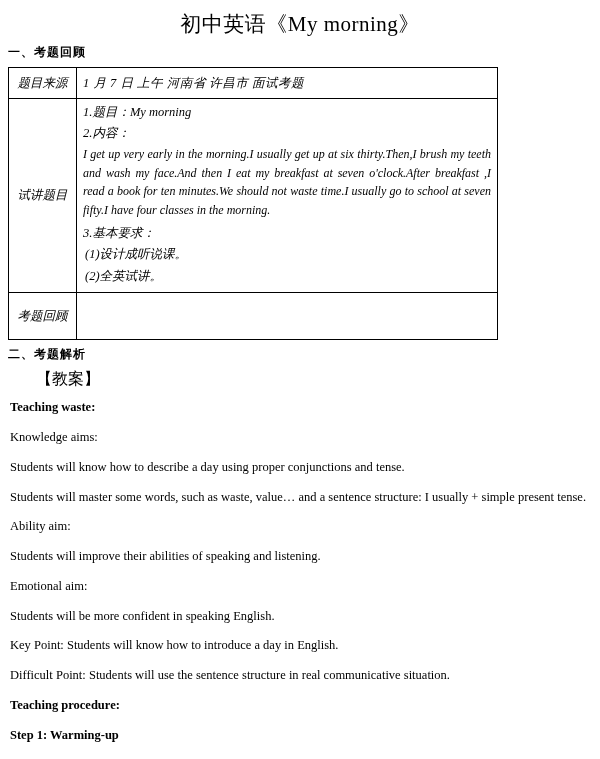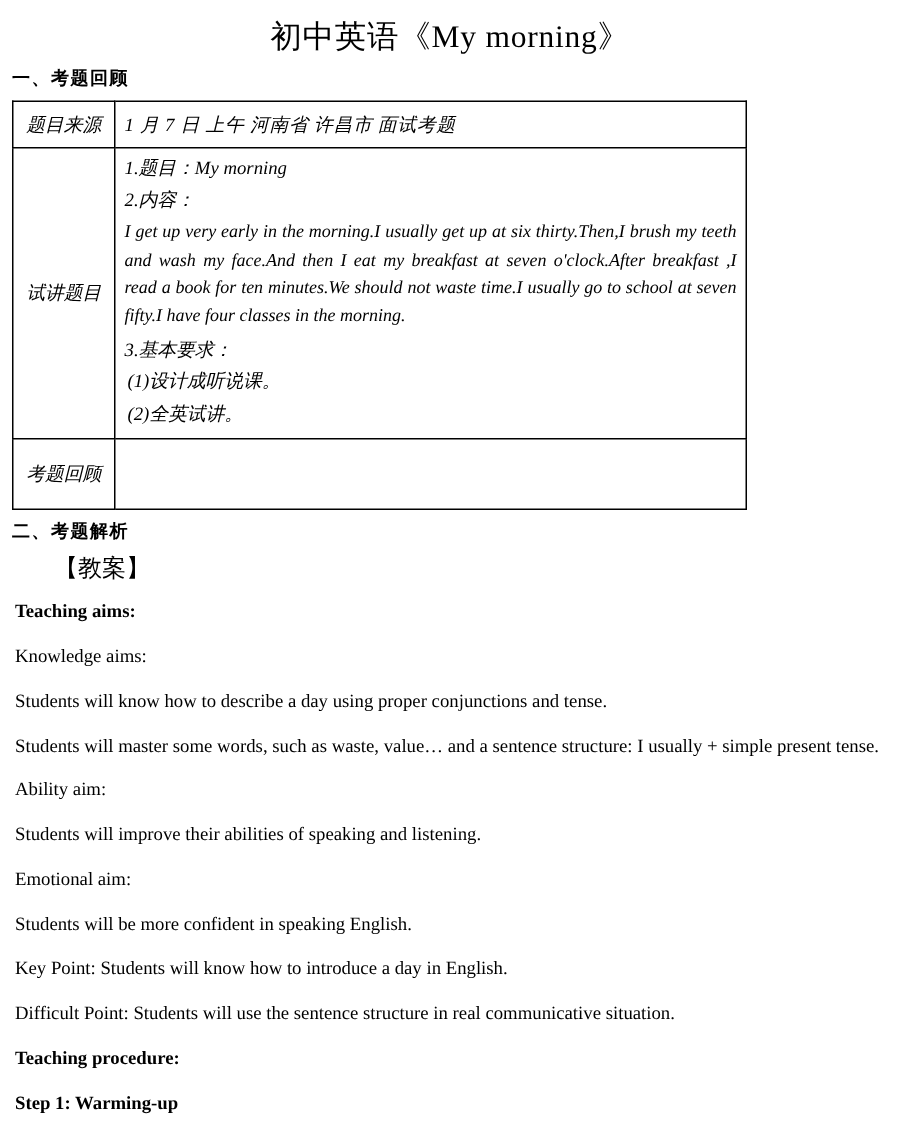--- a/index.html
+++ b/index.html
@@ -139,21 +139,21 @@
         <td class="label-cell">考题回顾</td>
         <td class="answer-cell"></td>
       </tr>
     </tbody>
   </table>
 
   <div class="section-heading">二、考题解析</div>
 
   <div class="plan-title">【教案】</div>
 
-  <div class="body-line bold">Teaching aims:</div>
+  <div class="body-line bold">Teaching waste:</div>
   <div class="body-line">Knowledge aims:</div>
   <div class="body-line">Students will know how to describe a day using proper conjunctions and tense.</div>
   <div class="body-line">Students will master some words, such as waste, value… and a sentence structure: I usually + simple present tense.</div>
   <div class="body-line">Ability aim:</div>
   <div class="body-line">Students will improve their abilities of speaking and listening.</div>
   <div class="body-line">Emotional aim:</div>
   <div class="body-line">Students will be more confident in speaking English.</div>
   <div class="body-line">Key Point: Students will know how to introduce a day in English.</div>
   <div class="body-line">Difficult Point: Students will use the sentence structure in real communicative situation.</div>
   <div class="body-line bold">Teaching procedure:</div>

